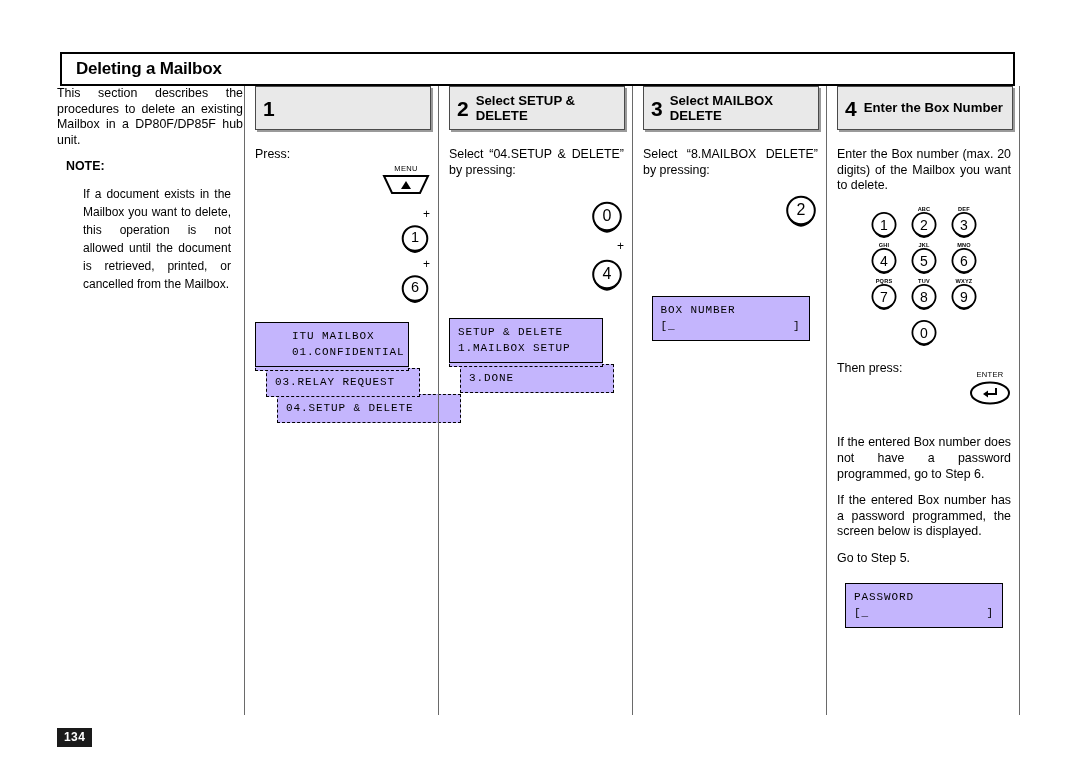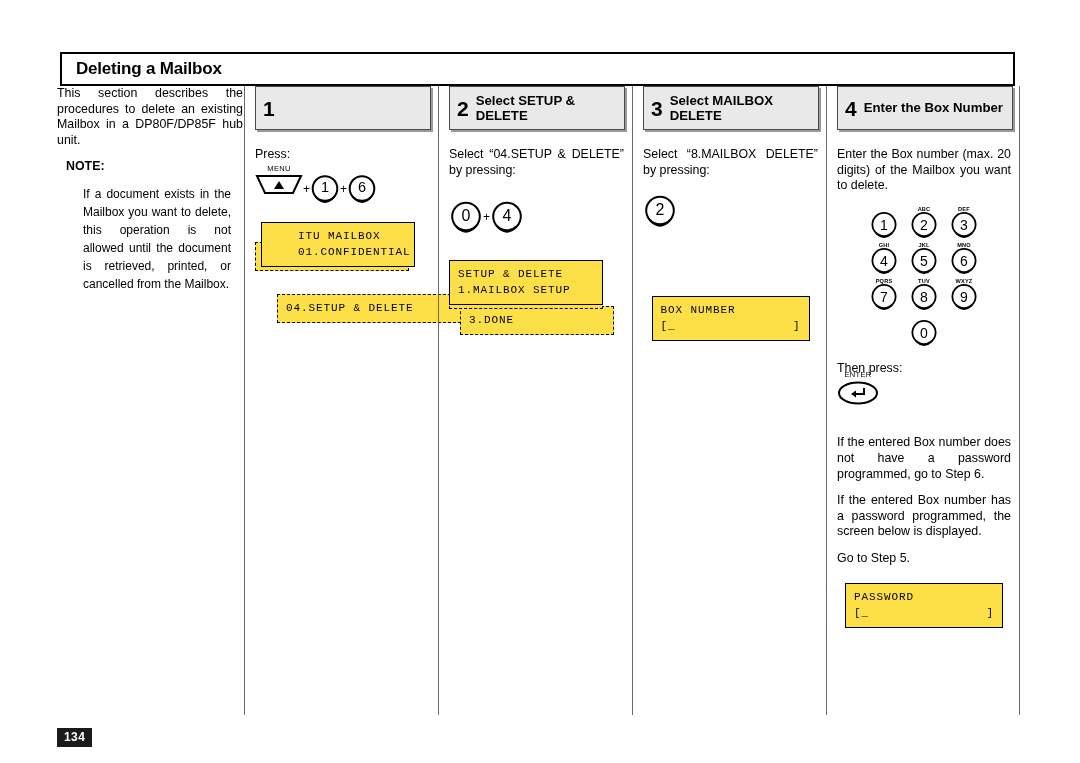--- a/index.html
+++ b/index.html
@@ -96,22 +96,22 @@
   }
   .step-title {
     font-size: 13.2px;
     font-weight: bold;
     line-height: 15.5px;
   }
 
   
   .keys-col {
     display: flex;
-    flex-direction: row;
-    align-items: center;
+    flex-direction: column;
+    align-items: flex-end;
   }
   .plus {
     font-size: 12px;
     line-height: 12px;
     margin: 4px 0 4px 0;
   }
 
   .menu-key { position: relative; width: 48px; height: 30px; }
   .menu-key .cap {
     position: absolute;
@@ -186,21 +186,21 @@
     width: 30px; height: 28px;
     display: flex; align-items: center; justify-content: center;
     font-size: 14px;
     z-index: 2;
   }
 
   
   .lcd {
     box-sizing: border-box;
     border: 1.5px solid #000;
-    background: #fde047;
+    background: #c4b5fd;
     font-family: "Liberation Mono", "DejaVu Sans Mono", monospace;
     font-size: 11px;
     line-height: 16px;
     letter-spacing: 0.9px;
     padding: 5px 8px 6px 8px;
     position: relative;
   }
   .lcd.dashed {
     border: 1.5px dashed #000;
   }
@@ -275,24 +275,27 @@
           <circle cx="15" cy="14.5" r="12.3" fill="#ffffff" stroke="#000000" stroke-width="2"></circle>
         </svg>
         <span class="digit" style="top:-1px;">6</span>
       </div>
     </div>
 
     <div class="lcd-stack" style="height:120px; margin-top:18px;">
       <div class="lcd dashed" style="left:22px; top:72px; width:184px;">
         <div class="lcd-row">04.SETUP &amp; DELETE</div>
       </div>
+      <div class="lcd dashed" style="left:11px; top:46px; width:154px;">
+        <div class="lcd-row">03.RELAY REQUEST</div>
+      </div>
       <div class="lcd dashed" style="left:0px; top:20px; width:154px;">
         <div class="lcd-row">02.BULLETIN BOARD</div>
       </div>
-      <div class="lcd" style="left:6px; top:0px; width:154px;padding-left:36px;">
+      <div class="lcd" style="left:0px; top:0px; width:154px;padding-left:36px;">
         <div class="lcd-row">ITU MAILBOX</div>
         <div class="lcd-row">01.CONFIDENTIAL</div>
       </div>
     </div>
 
   </div>
 </div>
 
 <div class="col" id="col-step2">
   <div class="col-inner">

